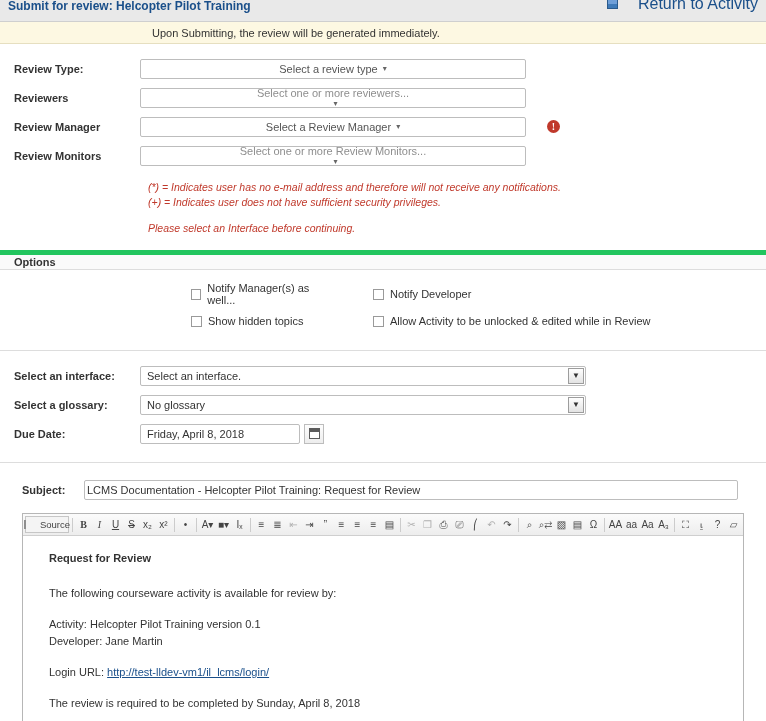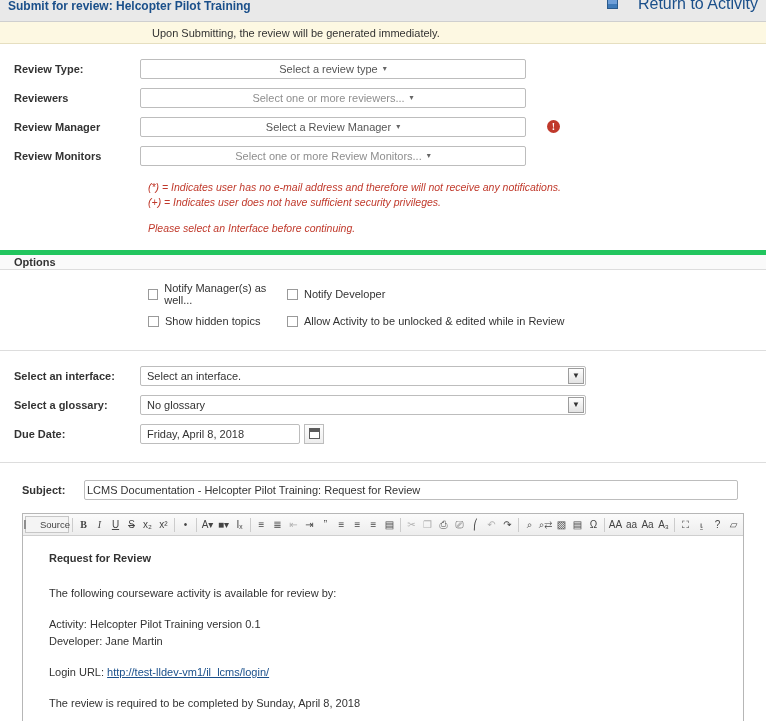--- a/index.html
+++ b/index.html
@@ -89,21 +89,21 @@
     border-radius: 2px;
     display: flex;
     align-items: center;
     justify-content: center;
     font-size: 11px;
     color: #555;
     box-sizing: border-box;
     position: relative;
   }
   .dd .caret { margin-left: 5px; font-size: 8px; color:#666; }
-  .dd.muted { color: #8e8e8e; }
+  .dd.muted { color: #8e8e8e; flex-direction: column; }
   .warn-icon {
     width: 13px; height: 13px;
     border-radius: 50%;
     background: #c0392b;
     color: #fff;
     font-size: 10px;
     font-weight: bold;
     line-height: 13px;
     text-align: center;
     margin-left: 21px;
@@ -137,20 +137,21 @@
   }
   .checks {
     padding: 12px 0 14px 148px;
   }
   .chk-row { display: flex; margin-bottom: 9px; }
   .chk {
     display: flex;
     align-items: center;
     font-size: 11px;
     color: #333;
+    margin-left: 43px;
   }
   .chk .box {
     width: 11px; height: 11px;
     border: 1px solid #9a9a9a;
     background: #fff;
     margin-right: 6px;
     box-sizing: border-box;
     display: inline-block;
   }
   .chk.c1 { width: 139px; }

